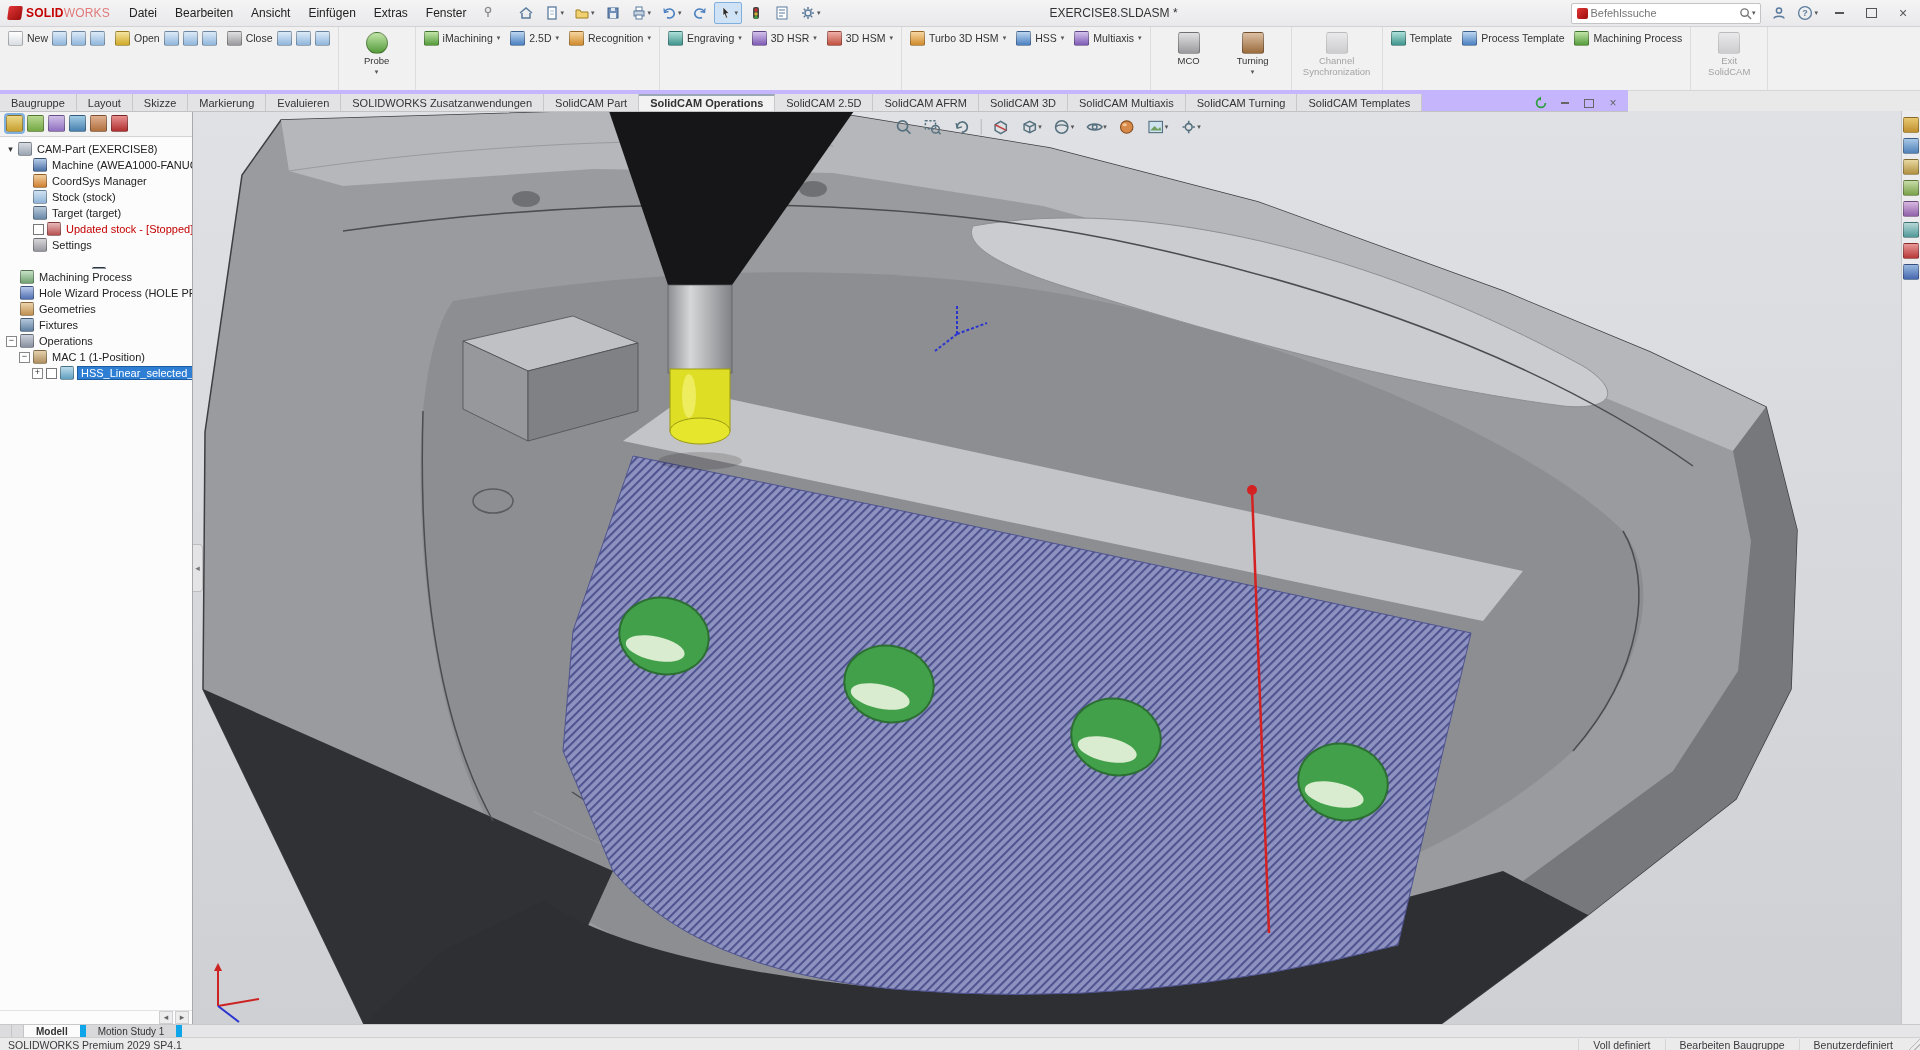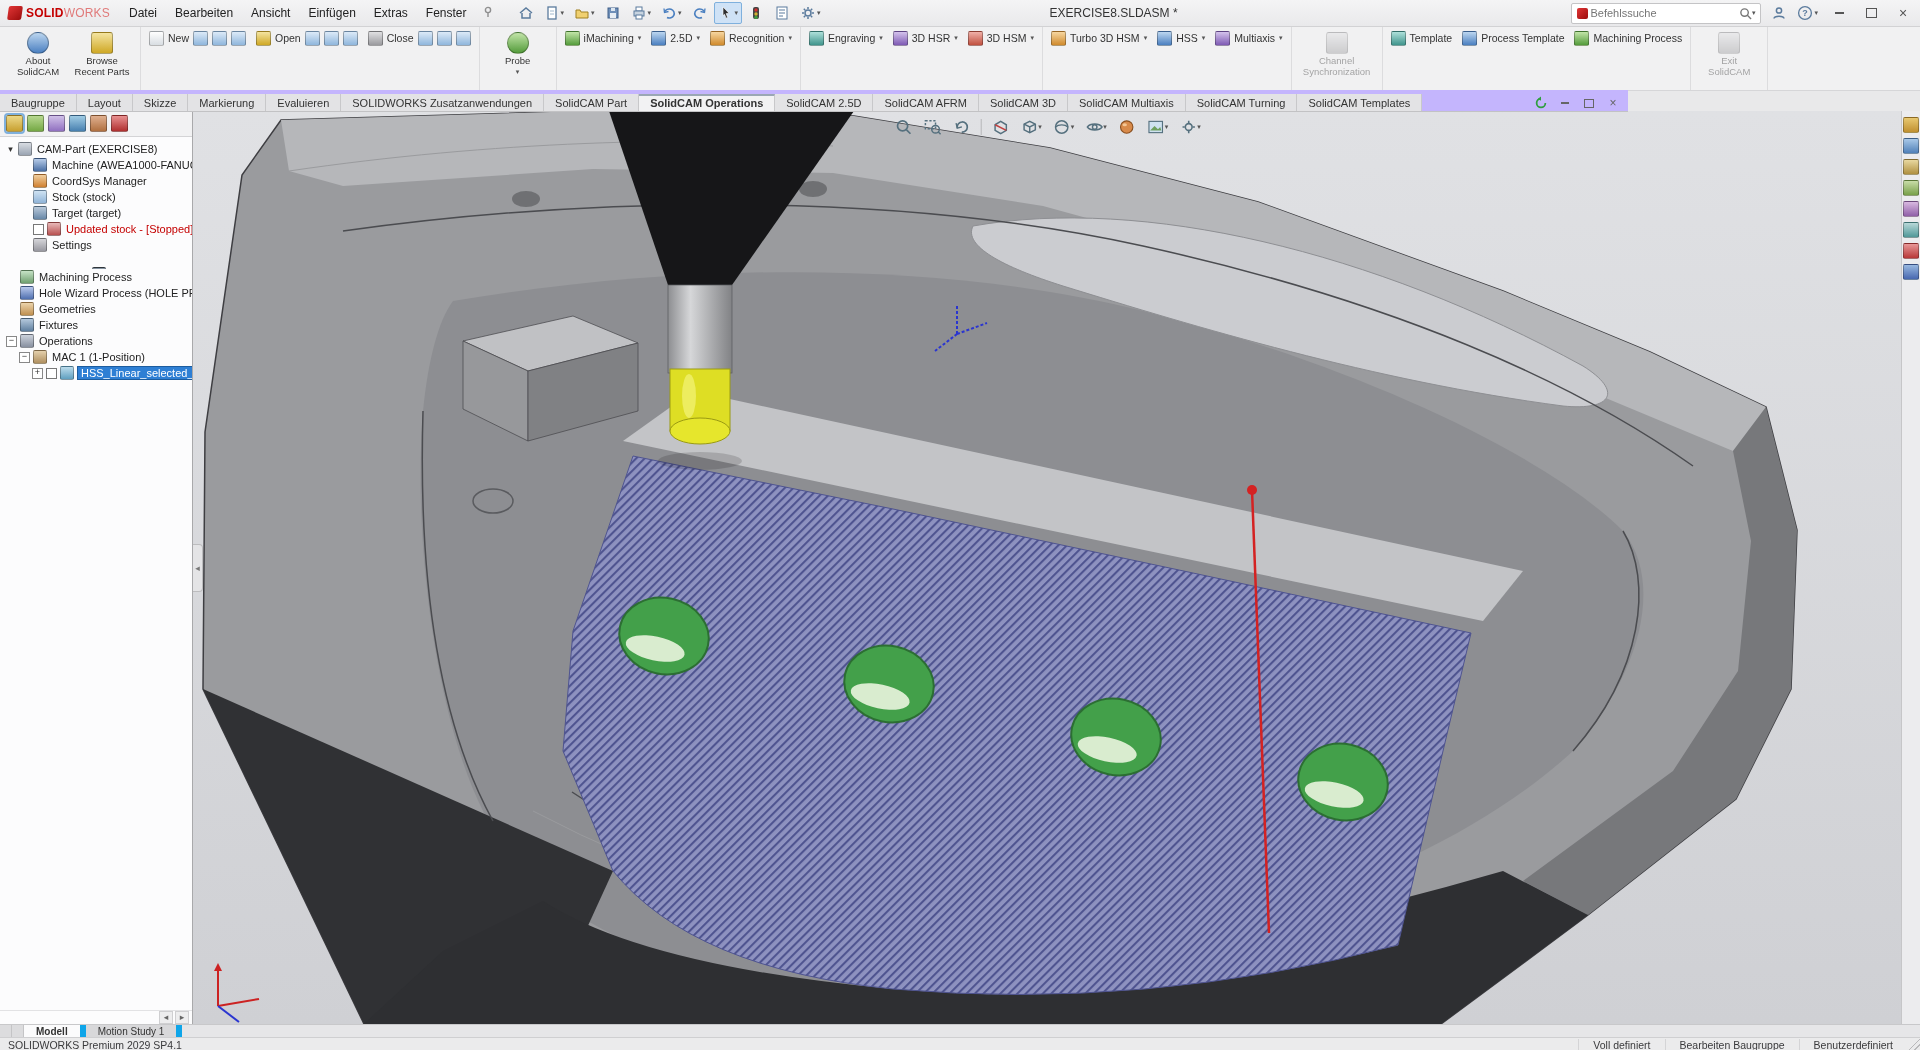--- a/index.html
+++ b/index.html
@@ -258,30 +258,20 @@
     <span class="win-btn">
         <span class="glyph-max"></span>
       </span>
     <span class="win-btn">
         <span class="glyph-close">×</span>
       </span>
   </div>
 </div>
 
 <div id="ribbon">
-  <div class="rgroup">
-    <div class="rbtn">
-      <span class="ricon ci-blue ci-round"></span>
-      <span class="rlabel">About SolidCAM</span>
-    </div>
-    <div class="rbtn">
-      <span class="ricon ci-yellow"></span>
-      <span class="rlabel">Browse Recent Parts</span>
-    </div>
-  </div>
 
   <div class="rgroup rstack">
     <div class="rrow">
       <span class="mini ci-white"></span>
       <span class="rlbl">New</span>
       <span class="mini ci-lblue"></span>
       <span class="mini ci-lblue"></span>
       <span class="mini ci-lblue"></span>
     </div>
     <div class="rrow">
@@ -356,20 +346,31 @@
       <span class="rlbl">HSS</span>
       <span class="drop7">▾</span>
     </div>
     <div class="rrow">
       <span class="mini ci-purple"></span>
       <span class="rlbl">Multiaxis</span>
       <span class="drop7">▾</span>
     </div>
   </div>
 
+  <div class="rgroup">
+    <div class="rbtn">
+      <span class="ricon ci-gray"></span>
+      <span class="rlabel">MCO</span>
+    </div>
+    <div class="rbtn">
+      <span class="ricon ci-brown"></span>
+      <span class="rlabel">Turning</span>
+      <span class="drop7">▾</span>
+    </div>
+  </div>
 
   <div class="rgroup">
     <div class="rbtn disabled" style="width:72px">
       <span class="ricon ci-gray"></span>
       <span class="rlabel">Channel Synchronization</span>
     </div>
   </div>
 
   <div class="rgroup rstack">
     <div class="rrow">

